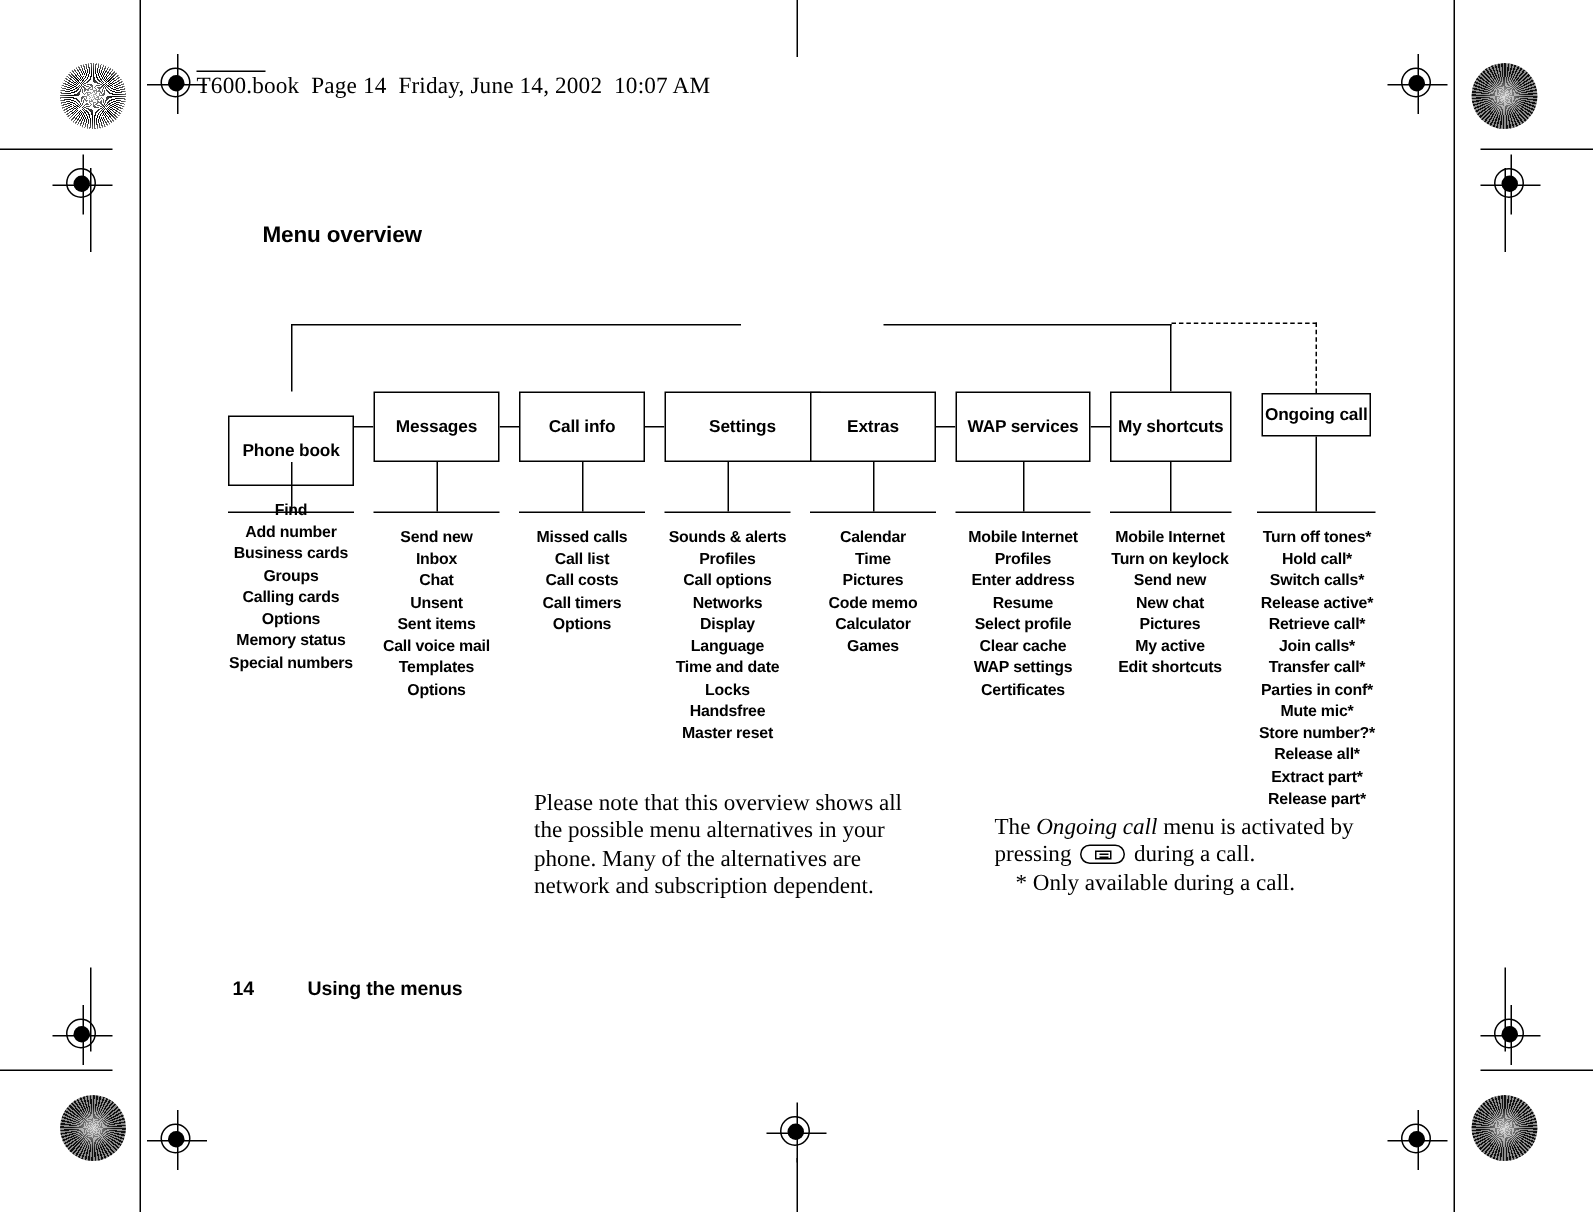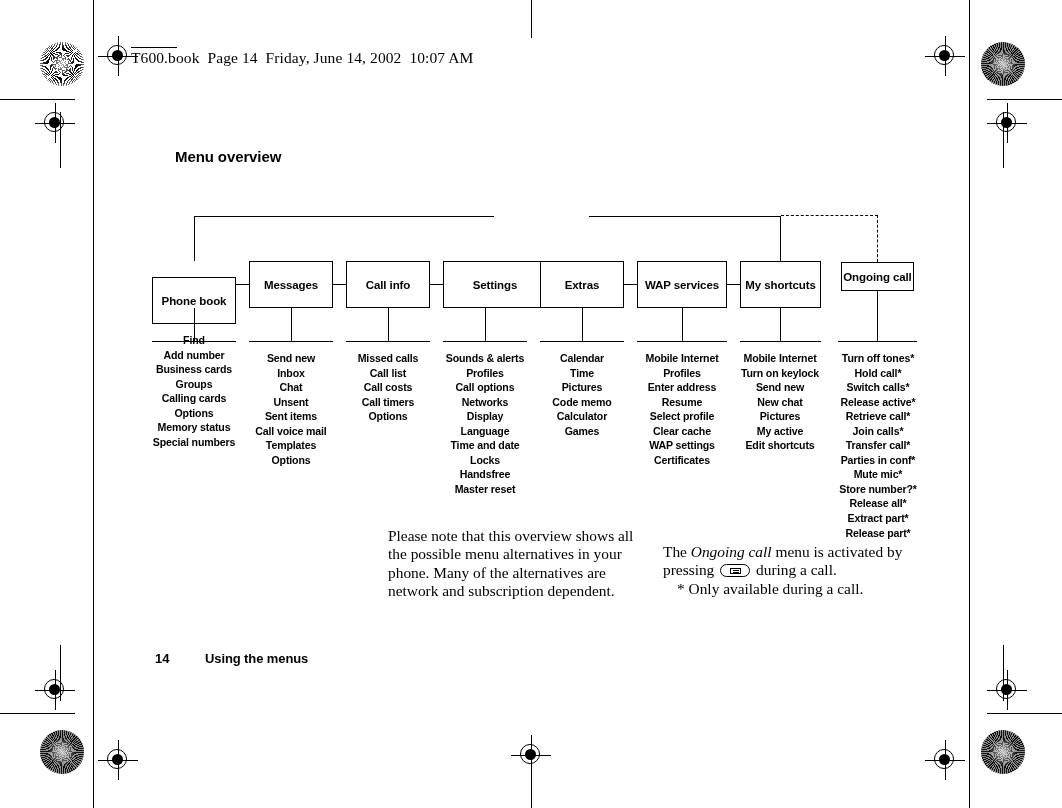--- a/index.html
+++ b/index.html
@@ -229,21 +229,21 @@
     white-space: nowrap;
   }
 
   
   .note {
     position: absolute;
     font-family: "Liberation Serif", serif;
     font-size: 15.4px;
     line-height: 18.4px;
   }
-  #note-left { left: 388px; top: 527px; width: 262px; }
+  #note-left { left: 356px; top: 527px; width: 262px; }
   #note-right { left: 663px; top: 543px; width: 260px; }
   #note-right .ital { font-style: italic; }
   #note-footnote { display: block; padding-left: 14px; }
 
   .key-icon {
     display: inline-block;
     position: relative;
     width: 30px;
     height: 13px;
     border: 1.4px solid #000;

